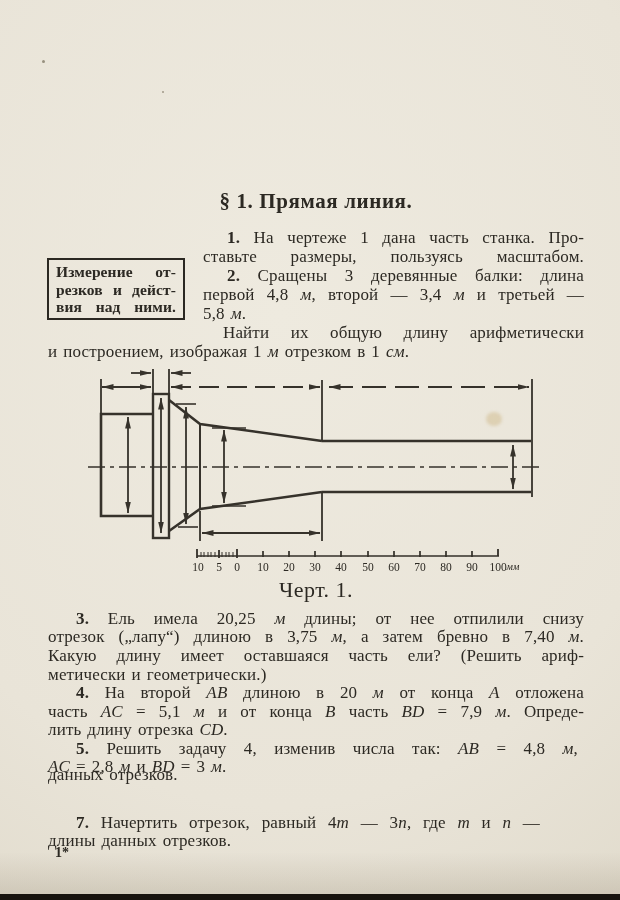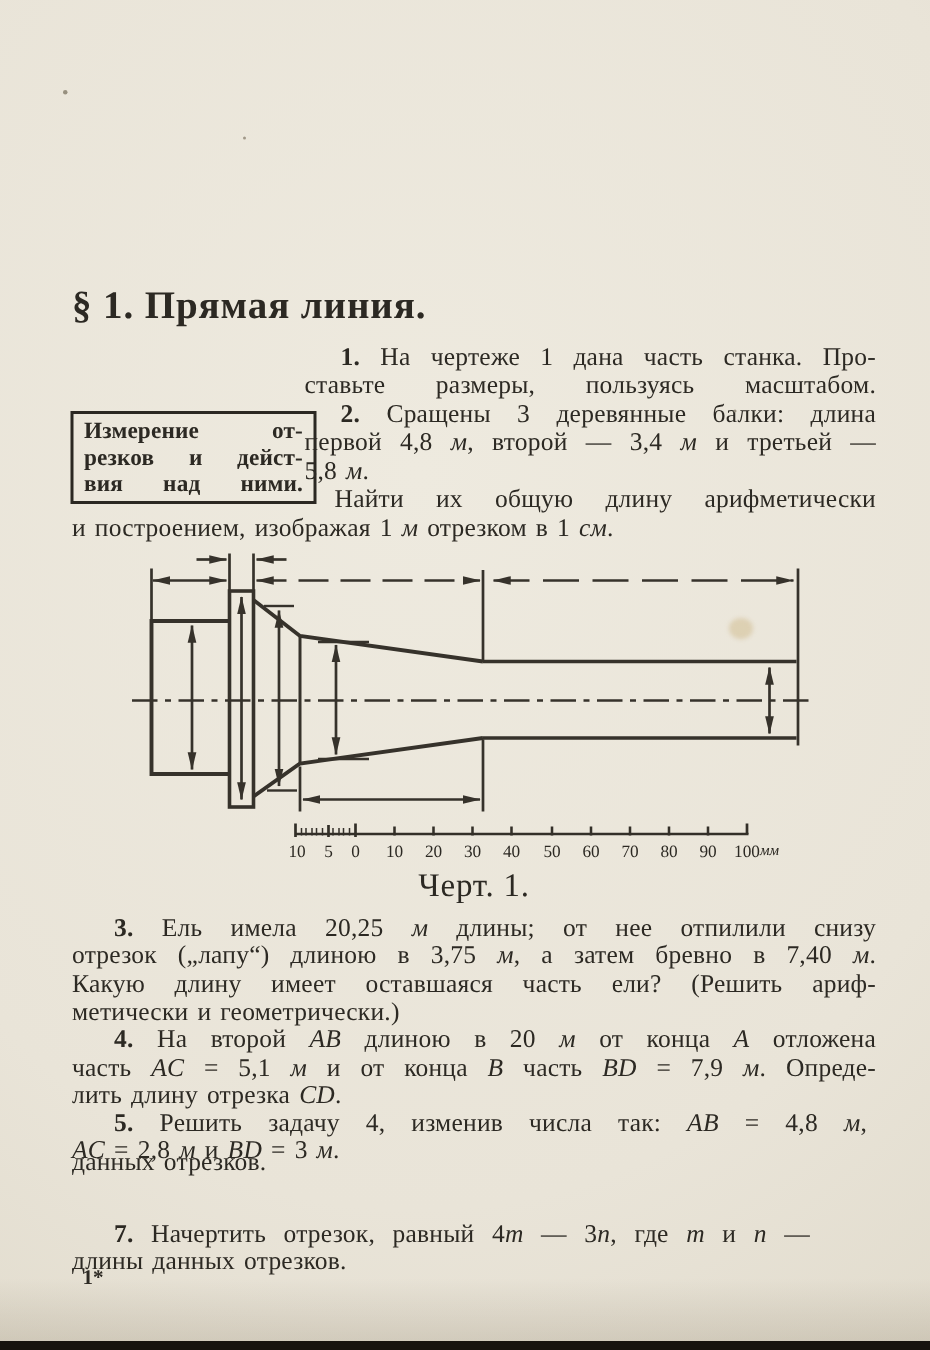--- a/index.html
+++ b/index.html
@@ -5,23 +5,23 @@
   html,body{margin:0;padding:0;background:#777;}
   .page{
     position:relative;width:620px;height:900px;overflow:hidden;
     background:radial-gradient(ellipse 130% 105% at 45% 35%, #eeeadf 0%, #e9e4d8 52%, #ddd7c7 88%, #d5cebc 100%);
     font-family:"Liberation Serif", serif;color:#2c2923;
   }
   .ln{position:absolute;font-size:17px;line-height:19px;word-spacing:1.6px;letter-spacing:.15px;white-space:nowrap;}
   .ln.j{white-space:normal;text-align:justify;text-align-last:justify;text-justify:inter-word;}
   .ln span.i{font-style:italic;}
   .ln span.b{font-weight:bold;}
-  .heading{position:absolute;left:48px;top:189px;width:536px;text-align:left;
-    font-size:26px;font-weight:bold;letter-spacing:.6px;}
-  .cutin{position:absolute;left:47px;top:274px;width:164px;height:62px;border:2.5px solid #2b2822;
+  .heading{position:absolute;left:48px;top:189px;width:536px;text-align:center;
+    font-size:21px;font-weight:bold;letter-spacing:.6px;}
+  .cutin{position:absolute;left:47px;top:258px;width:138px;height:62px;border:2.5px solid #2b2822;
     box-sizing:border-box;padding:3px 7px 0 7px;background:transparent;}
   .cutin .nl{font-size:15.5px;line-height:17.6px;font-weight:bold;text-align:justify;text-align-last:justify;letter-spacing:.1px;}
   .caption{position:absolute;left:48px;top:577px;width:536px;text-align:center;font-size:22px;letter-spacing:.5px;}
   .footer-mark{position:absolute;left:55px;top:845px;font-size:14px;font-weight:bold;}
   svg.fig{position:absolute;left:0;top:0;pointer-events:none;}
   .stain{position:absolute;border-radius:50%;filter:blur(1.5px);}
   .speck{position:absolute;border-radius:50%;}
   .bottom-shade{position:absolute;left:0;bottom:6px;width:620px;height:42px;
     background:linear-gradient(to bottom, rgba(110,95,68,0), rgba(105,90,65,.16));}
   .photo-edge{position:absolute;left:0;bottom:0;width:620px;height:6px;background:#17130e;}

